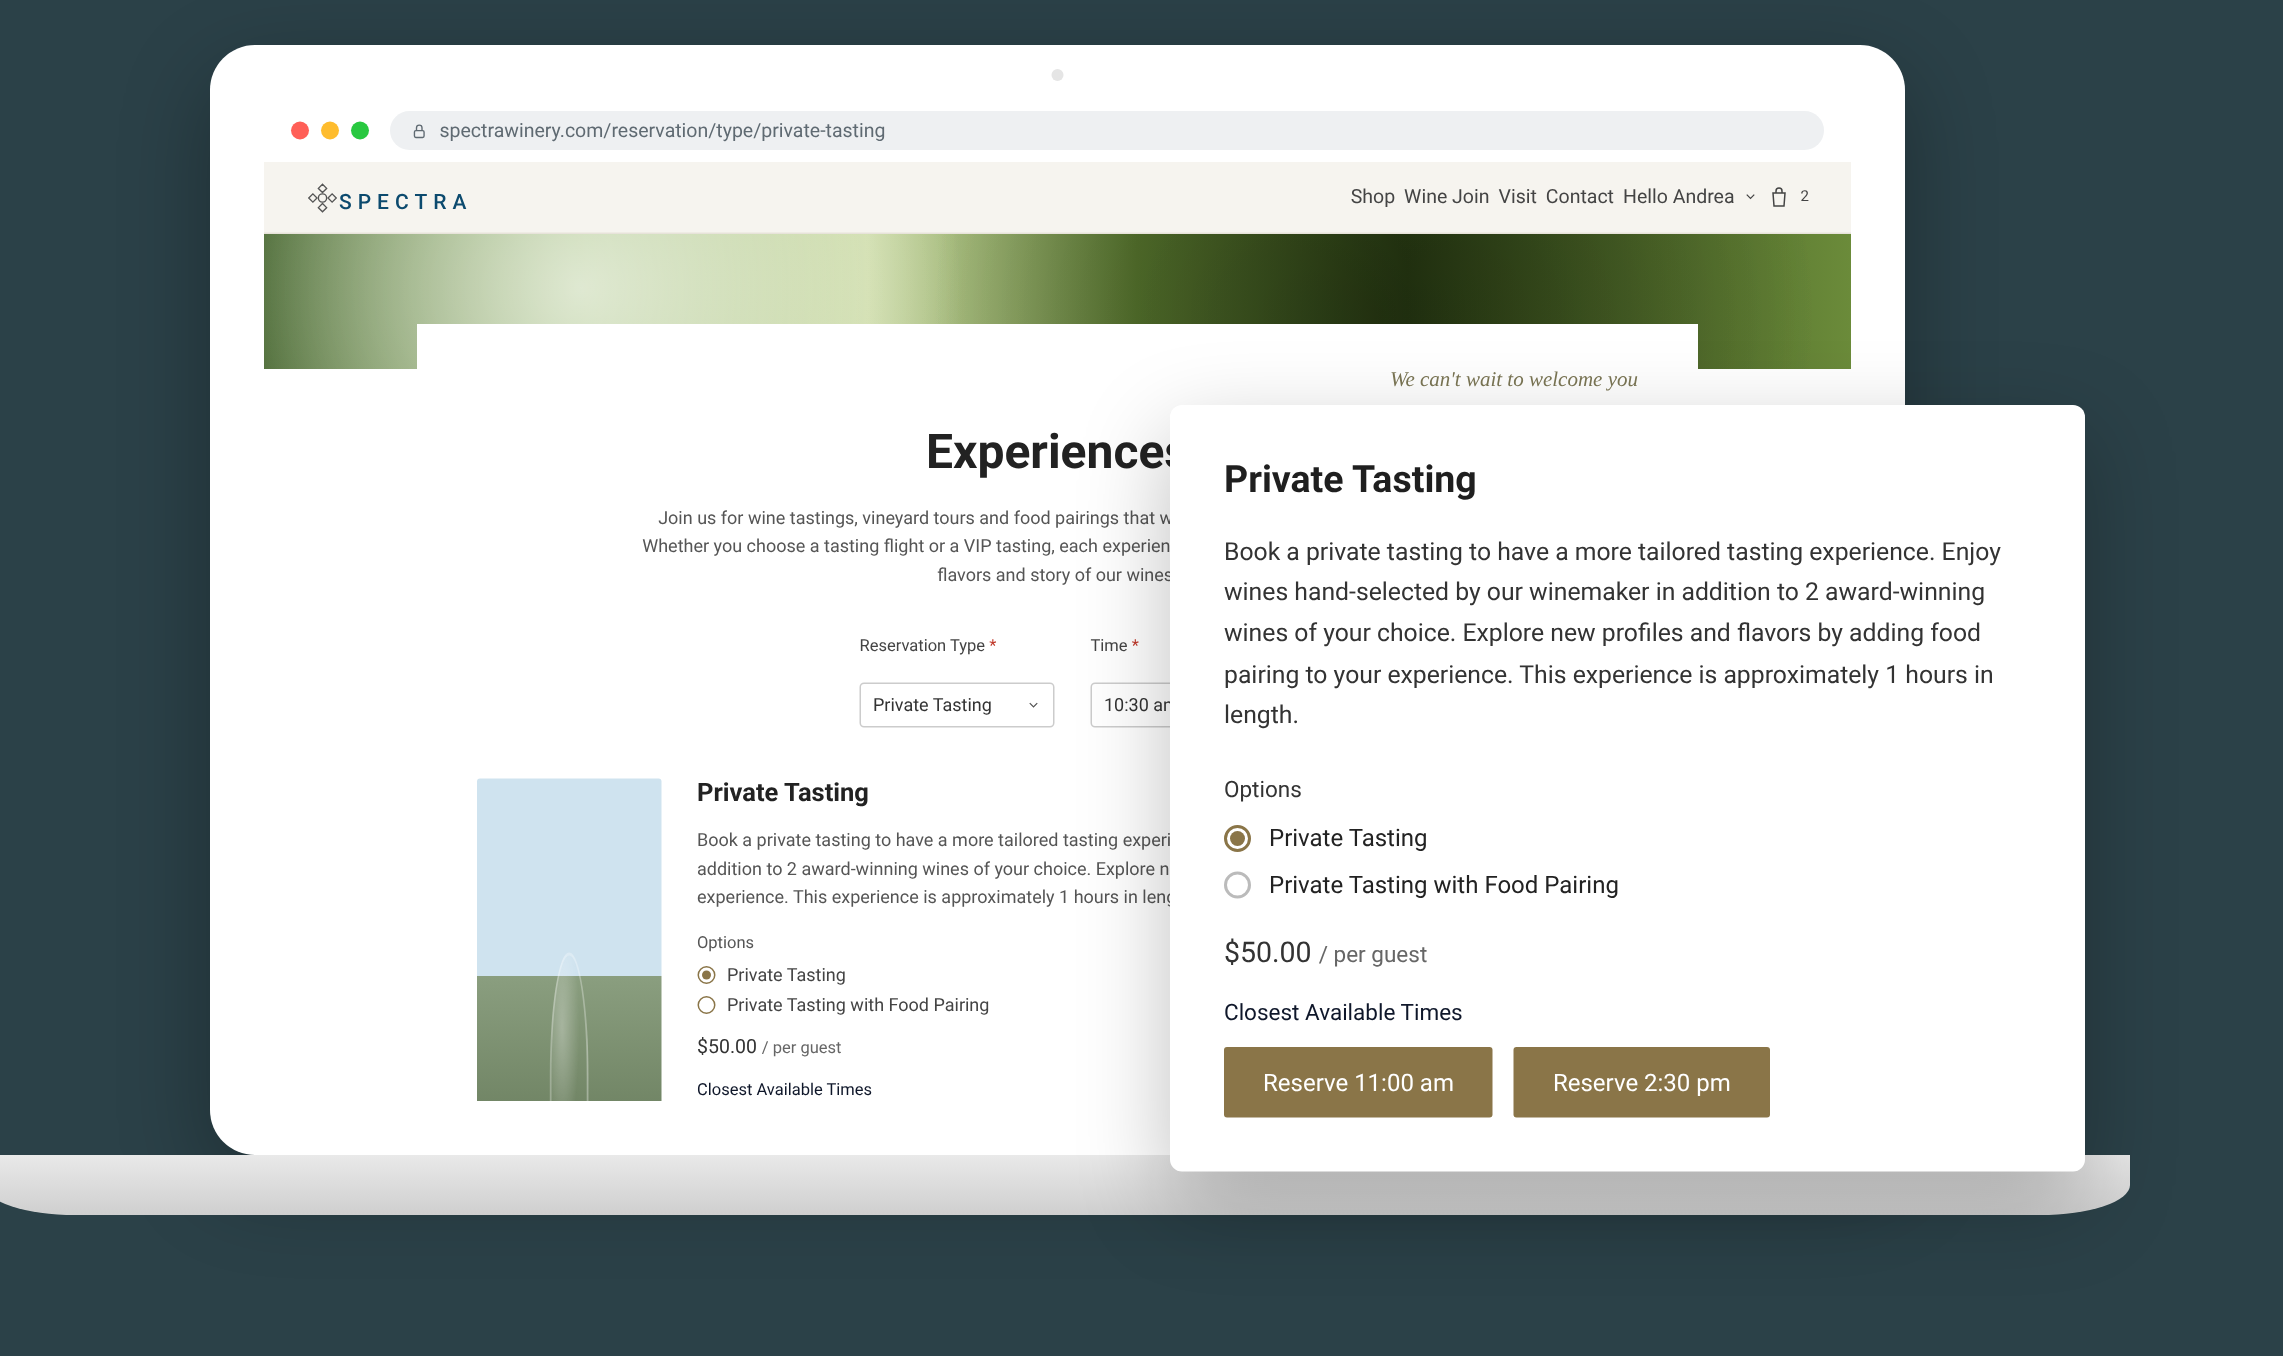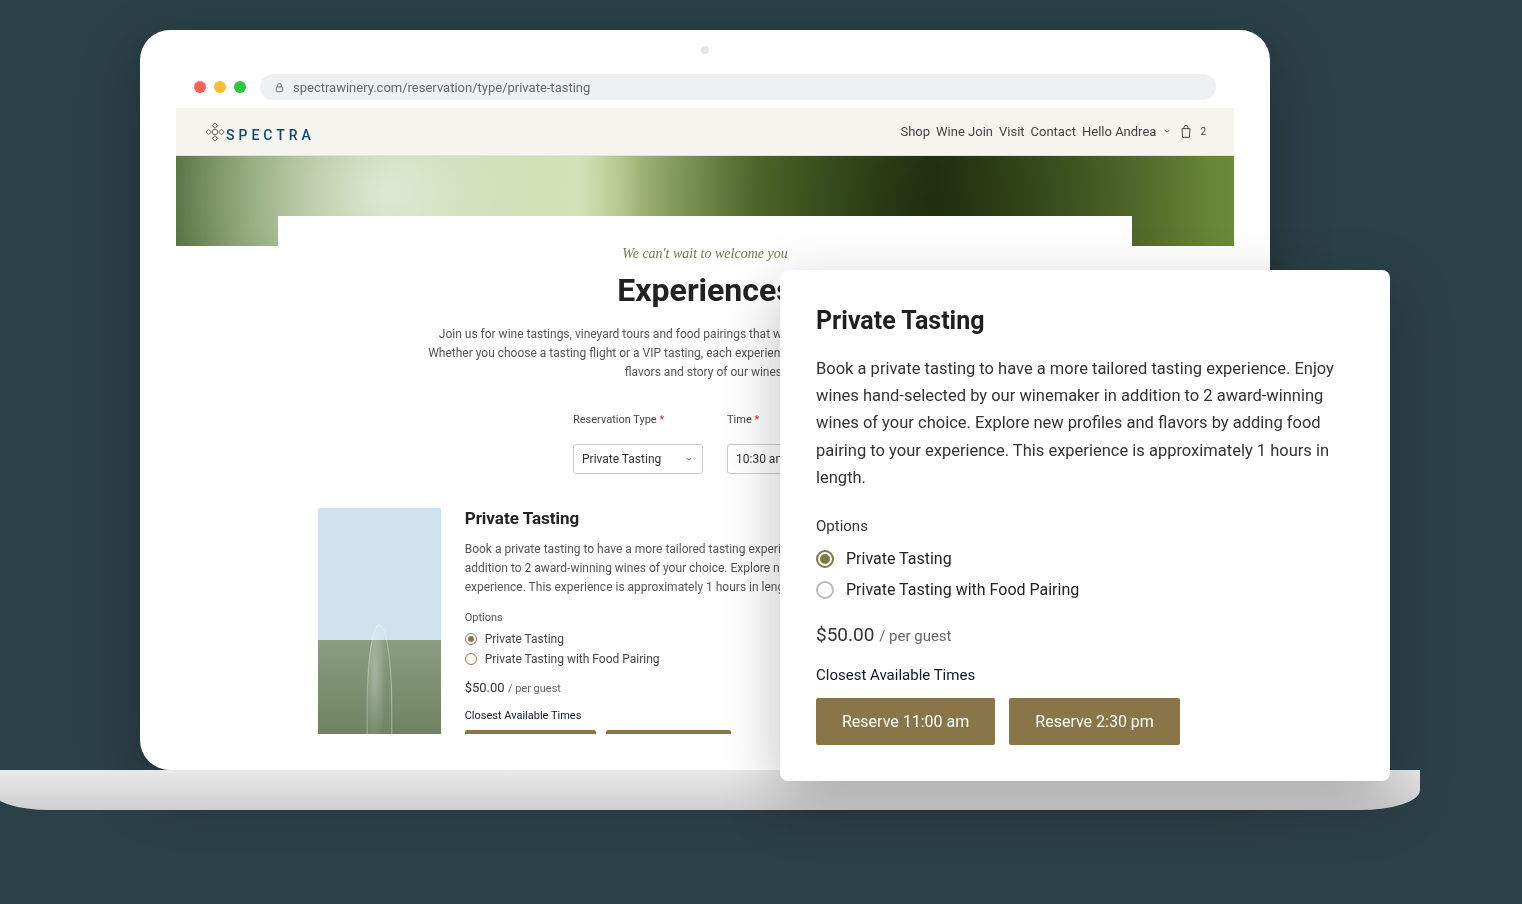--- a/index.html
+++ b/index.html
@@ -26,21 +26,21 @@
   .nav{display:flex;align-items:flex-start;gap:6px;font-size:13px;color:#444}
   .nav span{display:flex;align-items:center;gap:6px}
   .bag{display:flex;align-items:center;gap:2px}
 
   
   .hero{height:90px;background:linear-gradient(90deg,#3b5d22,#7ea548 20%,#c9d9a1 38%,#5a7a2f 55%,#2f4516 72%,#6b8b3a);position:relative}
   .hero:before,.hero:after{content:"";position:absolute;inset:0;background:radial-gradient(circle at 20% 40%,rgba(255,255,255,.5),transparent 30%),radial-gradient(circle at 70% 60%,rgba(0,0,0,.2),transparent 40%)}
 
   
   .page{position:absolute;left:102px;right:102px;top:150px;bottom:0;background:#fff;padding:30px 40px 0;overflow:hidden}
-  .welcome{text-align:center;font-style:italic;color:#7b7655;font-size:14px;margin-bottom:9px;font-family:Georgia,serif}
+  .welcome{text-align:right;font-style:italic;color:#7b7655;font-size:14px;margin-bottom:20px;font-family:Georgia,serif}
   .title{text-align:center;font-size:32px;font-weight:700;color:#222;margin-bottom:16px}
   .desc{text-align:center;font-size:12px;color:#555;max-width:560px;margin:0 auto 30px;line-height:1.6}
 
   .filters{display:flex;gap:24px;justify-content:center;margin-bottom:34px}
   .field{font-size:11px}
   .field label{display:block;color:#444;margin-bottom:18px}
   .req{color:#c0392b}
   .sel{height:30px;border:1px solid #ccc;border-radius:3px;padding:0 8px;display:flex;align-items:center;justify-content:space-between;gap:10px;font-size:12px;background:#fff;color:#333}
   .f-type .sel{width:130px}.f-date .sel{width:130px}.f-time .sel{width:110px}
 

